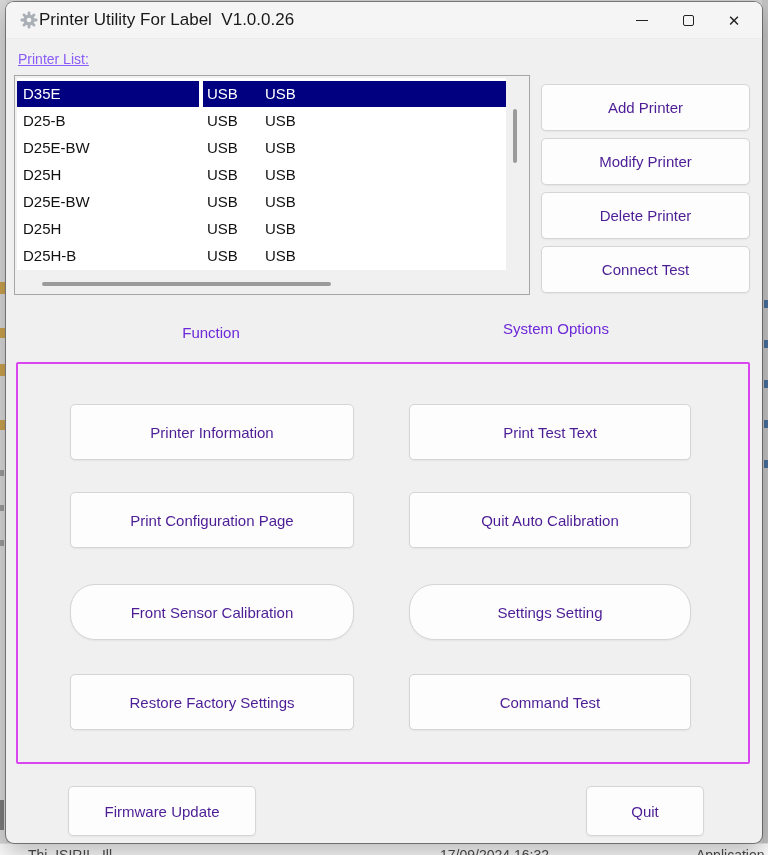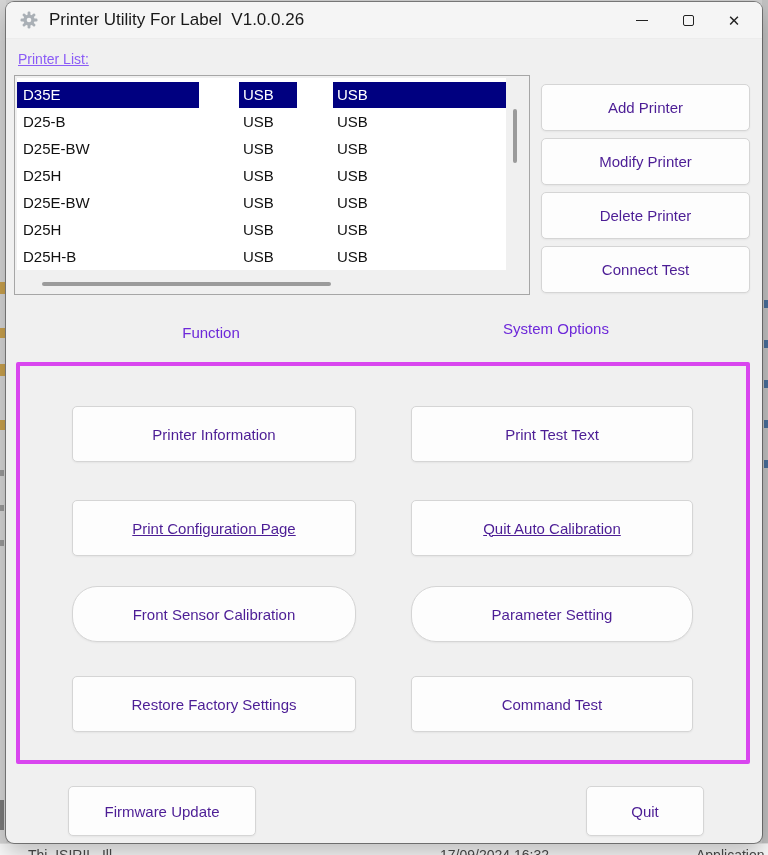--- a/index.html
+++ b/index.html
@@ -18,34 +18,34 @@
 
   
   .window { position:absolute; left:6px; top:2px; width:756px; height:841px;
             background:#f0f0f0; border-radius:8px;
             box-shadow:0 0 0 1px rgba(0,0,0,0.40), 0 10px 24px rgba(0,0,0,0.25); }
 
   .titlebar { position:absolute; left:0; top:0; width:100%; height:37px;
               background:#f5f5f5; border-radius:8px 8px 0 0; display:flex; align-items:center;
               border-bottom:1px solid #ececec; }
   .app-icon { margin-left:13px; width:20px; height:20px; display:inline-flex; }
-  .title-text { margin-left:10px; font-size:17px; color:#191919; white-space:nowrap;text-align:center; }
+  .title-text { margin-left:0; font-size:17px; color:#191919; white-space:nowrap;text-align:center; }
   .caption-buttons { position:absolute; right:5px; top:0; height:37px; display:flex; }
   .cap-btn { width:46px; height:37px; display:flex; align-items:center; justify-content:center;
              font-size:15px; color:#222; cursor:default; }
   .min-glyph { display:inline-block; width:12px; height:0; border-top:1.6px solid #222; }
   .max-glyph { display:inline-block; width:11px; height:11px; border:1.6px solid #222; border-radius:2px; }
 
   
   .printer-list-label { position:absolute; left:12px; top:49px; font-size:14px; color:#8b5cf6;text-decoration:underline; }
   .list-frame { position:absolute; left:8px; top:73px; width:516px; height:220px;
                 background:#f0f0f0; border:1px solid #a6a6a6; }
   .list-view { position:absolute; left:2px; top:2px; width:489px; height:192px; background:#ffffff;
                padding-top:3px; overflow:hidden; }
-  .lv-row { display:flex; height:27px; align-items:center; font-size:15px; color:#111;gap:36px; }
+  .lv-row { display:flex; height:27px; align-items:flex-start; font-size:15px; color:#111; }
   .lv-cell-name  { width:182px; margin-right:4px; height:26px; line-height:26px; padding-left:6px; }
   .lv-cell-port  { width:58px;  height:26px; line-height:26px; padding-left:4px; }
   .lv-cell-port2 { flex:1;      height:26px; line-height:26px; padding-left:4px; }
   .lv-row.selected .lv-cell-name,
   .lv-row.selected .lv-cell-port,
   .lv-row.selected .lv-cell-port2 { background:#000080; color:#ffffff; }
   .vscroll-thumb { position:absolute; left:498px; top:33px; width:4px; height:54px; background:#9b9b9b; border-radius:2px; }
   .hscroll-thumb { position:absolute; left:27px; top:206px; width:289px; height:4px; background:#9b9b9b; border-radius:2px; }
 
   
@@ -55,26 +55,26 @@
          box-shadow:0 1px 2px rgba(0,0,0,0.05); }
 
   .side-btns { position:absolute; left:535px; top:82px; width:209px; display:flex; flex-direction:column; gap:7px; }
   .side-btns .btn { height:47px; }
 
   .section-label { position:absolute; font-size:15px; color:#6d28d9; text-align:center; }
   .label-function { left:150px; top:322px; width:110px; }
   .label-system   { left:462px; top:318px; width:176px; }
 
   .panel { position:absolute; left:10px; top:360px; width:734px; height:402px;
-           border:4px solid #d946ef; border-radius:2px; }
+           border:2px solid #d946ef; border-radius:2px; }
 
   .fn-btn { position:absolute; height:56px; }
   .col-left  { left:52px;  width:284px; }   
   .col-right { left:391px; width:282px; }
-  .row-1 { top:40px; } .row-2 { top:134px;text-decoration:underline; } .row-3 { top:220px;border-radius:25px; } .row-4 { top:310px; }
+  .row-1 { top:40px; } .row-2 { top:128px; } .row-3 { top:220px;border-radius:25px; } .row-4 { top:310px; }
 
   .btn-firmware { position:absolute; left:62px;  top:784px; width:188px; height:50px; }
   .btn-quit     { position:absolute; left:580px; top:784px; width:118px; height:50px; }
 </style>
 </head>
 <body>
 
 <div class="backdrop-left">
   <div class="gold-chip" style="top:282px;height:12px;"></div>
   <div class="gold-chip" style="top:328px;height:10px;"></div>
@@ -181,20 +181,20 @@
   <div class="section-label label-function">Function</div>
   <div class="section-label label-system">System Options</div>
 
   <div class="panel">
     <button class="btn fn-btn col-left row-1">Printer Information</button>
     <button class="btn fn-btn col-left row-2">Print Configuration Page</button>
     <button class="btn fn-btn col-left row-3">Front Sensor Calibration</button>
     <button class="btn fn-btn col-left row-4">Restore Factory Settings</button>
     <button class="btn fn-btn col-right row-1">Print Test Text</button>
     <button class="btn fn-btn col-right row-2">Quit Auto Calibration</button>
-    <button class="btn fn-btn col-right row-3">Parameter Setting</button>
+    <button class="btn fn-btn col-right row-3">Settings Setting</button>
     <button class="btn fn-btn col-right row-4">Command Test</button>
   </div>
 
   <button class="btn btn-firmware">Firmware Update</button>
   <button class="btn btn-quit">Quit</button>
 
 </div>
 
 </body></html>

